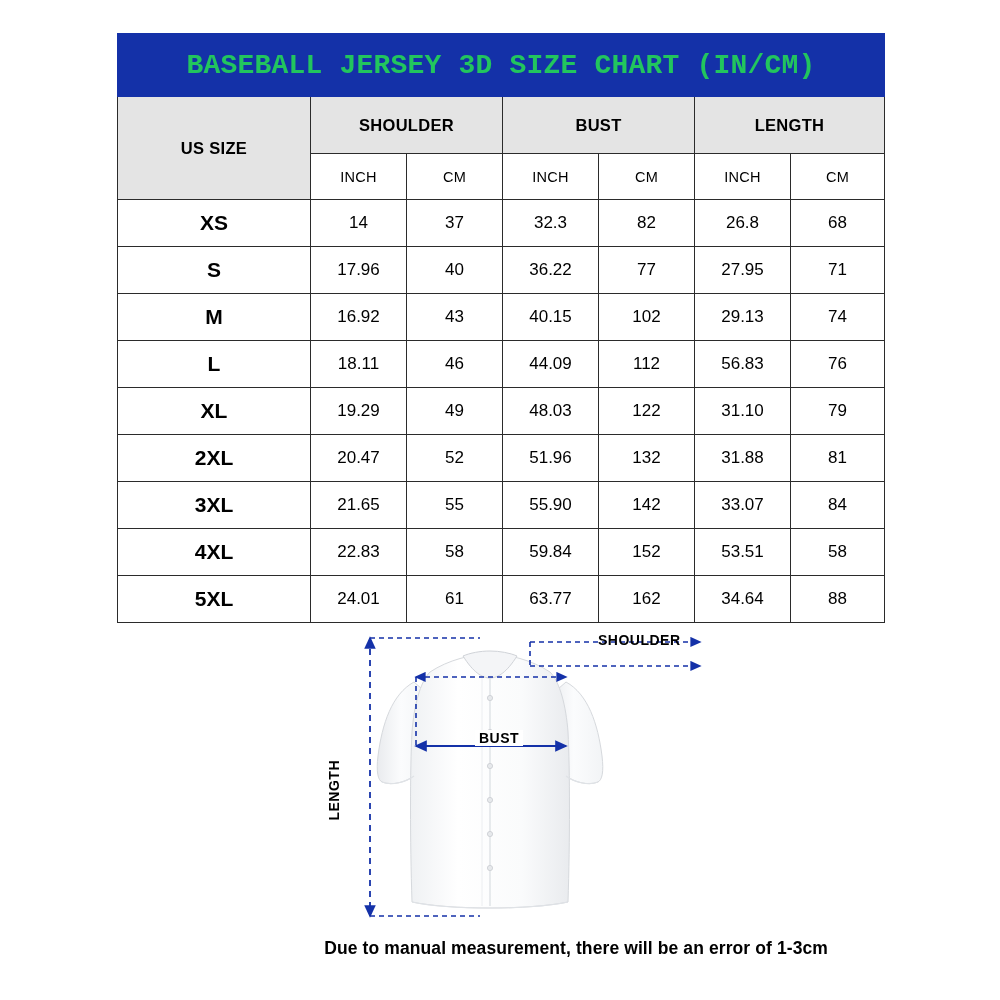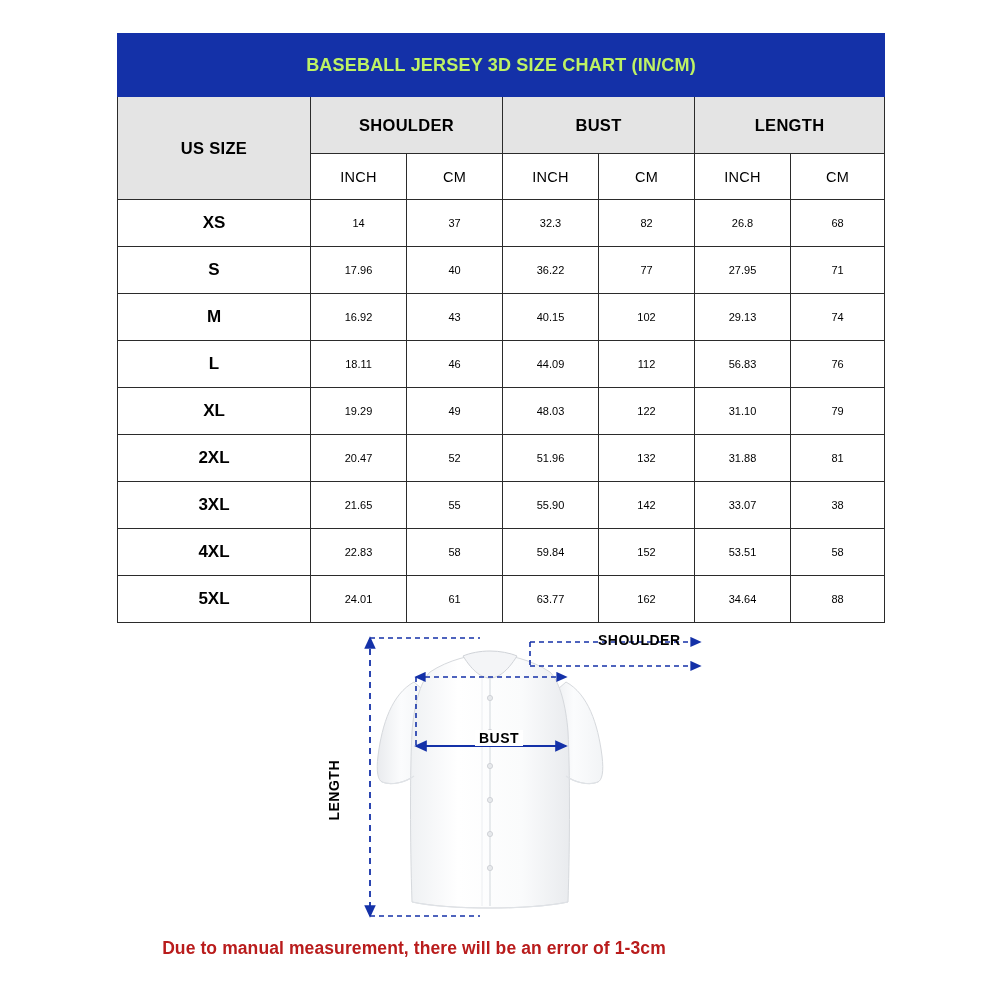--- a/index.html
+++ b/index.html
@@ -34,48 +34,49 @@
     table-layout: fixed;
   }
   table.size-table td, table.size-table th {
     border: 1px solid #2b2b2b;
     text-align: center;
     vertical-align: middle;
     padding: 0;
   }
   .title-cell {
     background: #1431a8;
-    color: #bef264;
-    font-size: 18px;
+    color: #22c55e;
+    font-size: 28px;
     font-weight: bold;
     letter-spacing: 0.2px;
     height: 62px;
     border: 1px solid #1431a8 !important;
+    font-family: Liberation Mono, monospace;
   }
   .grp-head {
     background: #e4e4e4;
     font-size: 16.5px;
     font-weight: bold;
     height: 56px;
     letter-spacing: 0.3px;
   }
   .unit-head {
     font-size: 14.5px;
     font-weight: normal;
     height: 45px;
     letter-spacing: 0.3px;
     background: #ffffff;
   }
   .size-cell {
+    font-size: 21px;
+    font-weight: bold;
+    height: 46px;
+  }
+  .val-cell {
     font-size: 17px;
-    font-weight: bold;
-    height: 46px;
-  }
-  .val-cell {
-    font-size: 11px;
     height: 46px;
   }
 
   
   .illus {
     position: absolute;
     left: 330px;
     top: 620px;
     width: 420px;
     height: 310px;
@@ -107,24 +108,24 @@
     top: 140px;
     writing-mode: vertical-rl;
     transform: rotate(180deg);
   }
 
   .note {
     position: absolute;
     left: 0;
     top: 938px;
     width: 828px;
-    text-align: center;
+    text-align: right;
     font-size: 17.5px;
     font-weight: bold;
-    color: #b91c1c;
+    color: #000000;
     letter-spacing: 0.1px;
   }
 </style>
 </head>
 <body>
 
 <div id="page">
 
   <div class="chart-wrap">
     <table class="size-table">
@@ -210,21 +211,21 @@
           <td class="val-cell">31.88</td>
           <td class="val-cell">81</td>
         </tr>
         <tr>
           <td class="size-cell">3XL</td>
           <td class="val-cell">21.65</td>
           <td class="val-cell">55</td>
           <td class="val-cell">55.90</td>
           <td class="val-cell">142</td>
           <td class="val-cell">33.07</td>
-          <td class="val-cell">38</td>
+          <td class="val-cell">84</td>
         </tr>
         <tr>
           <td class="size-cell">4XL</td>
           <td class="val-cell">22.83</td>
           <td class="val-cell">58</td>
           <td class="val-cell">59.84</td>
           <td class="val-cell">152</td>
           <td class="val-cell">53.51</td>
           <td class="val-cell">58</td>
         </tr>

